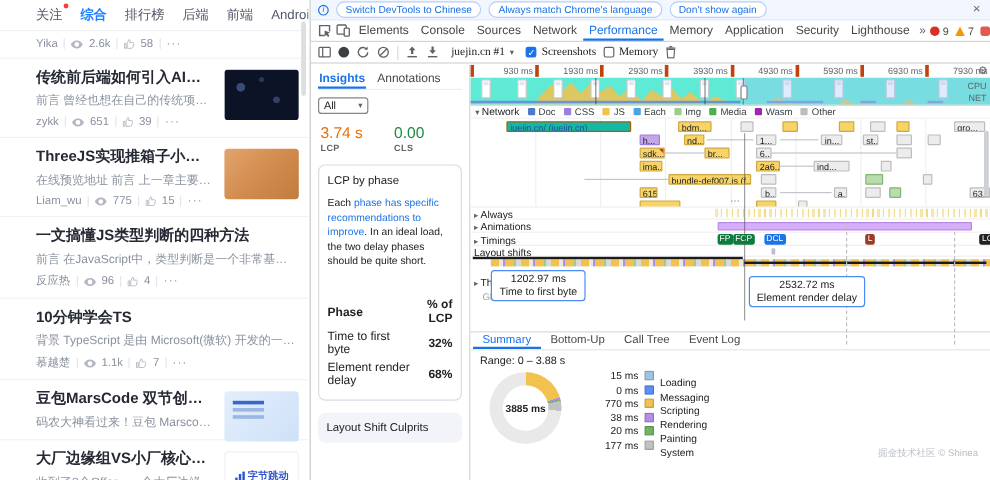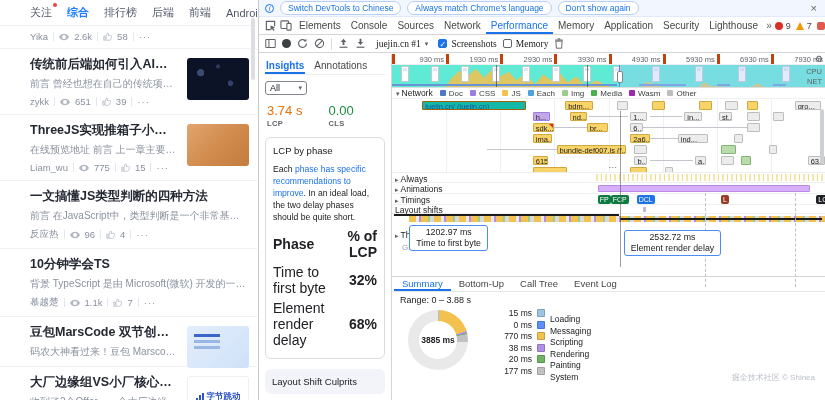--- a/index.html
+++ b/index.html
@@ -67,21 +67,21 @@
   .stab { padding:2px 1px 3px; cursor:pointer; }
   .stab.active { color:#1a73e8; font-weight:bold; box-shadow:inset 0 -2px 0 #1a73e8; }
   .ssel { margin-top:6px; width:42px; border:1px solid #80868b; border-radius:3px; font-size:9px; padding:1px 4px; display:flex; justify-content:space-between; align-items:center; cursor:pointer; }
   .metrics { display:flex; gap:26px; margin:8px 2px 2px; }
   .mval { font-size:13px; }
   .mlab { font-size:7.5px; font-weight:bold; color:#5f6368; letter-spacing:.4px; margin-top:1px; }
   .card { margin-top:9px; border:1px solid #dadce0; border-radius:6px; padding:7px 7px 8px; }
   .ctitle { font-size:9.5px; color:#202124; }
   .cbody { margin-top:7px; font-size:8.6px; line-height:1.4; color:#202124; }
   .clink { color:#1a73e8; }
-  .ctable { margin-top:3px; width:100%; font-size:14px; border-collapse:collapse; }
+  .ctable { margin-top:24px; width:100%; font-size:10px; border-collapse:collapse; }
   .ctable td { padding:2px 0; }
   .ctable .hd { font-weight:bold; }
   .ctable .r { text-align:right; font-weight:bold; }
   .card2 { margin-top:10px; background:#f3f4f9; border-radius:6px; padding:7px; font-size:9.5px; color:#202124; cursor:pointer; }
 
   
   .tl { position:relative; flex:1; overflow:hidden; }
   .mruler { position:relative; height:11px; display:flex; border-bottom:1px solid #eee; }
   .mruler .cell, .druler .cell { flex:1; font-size:7.5px; color:#5f6368; text-align:right; padding-right:2px; border-left:3px solid #c2410c; line-height:11px; white-space:nowrap; overflow:hidden; }
   .mgear { position:absolute; right:2px; top:0; color:#5f6368; font-size:9px; cursor:pointer; z-index:5; }

